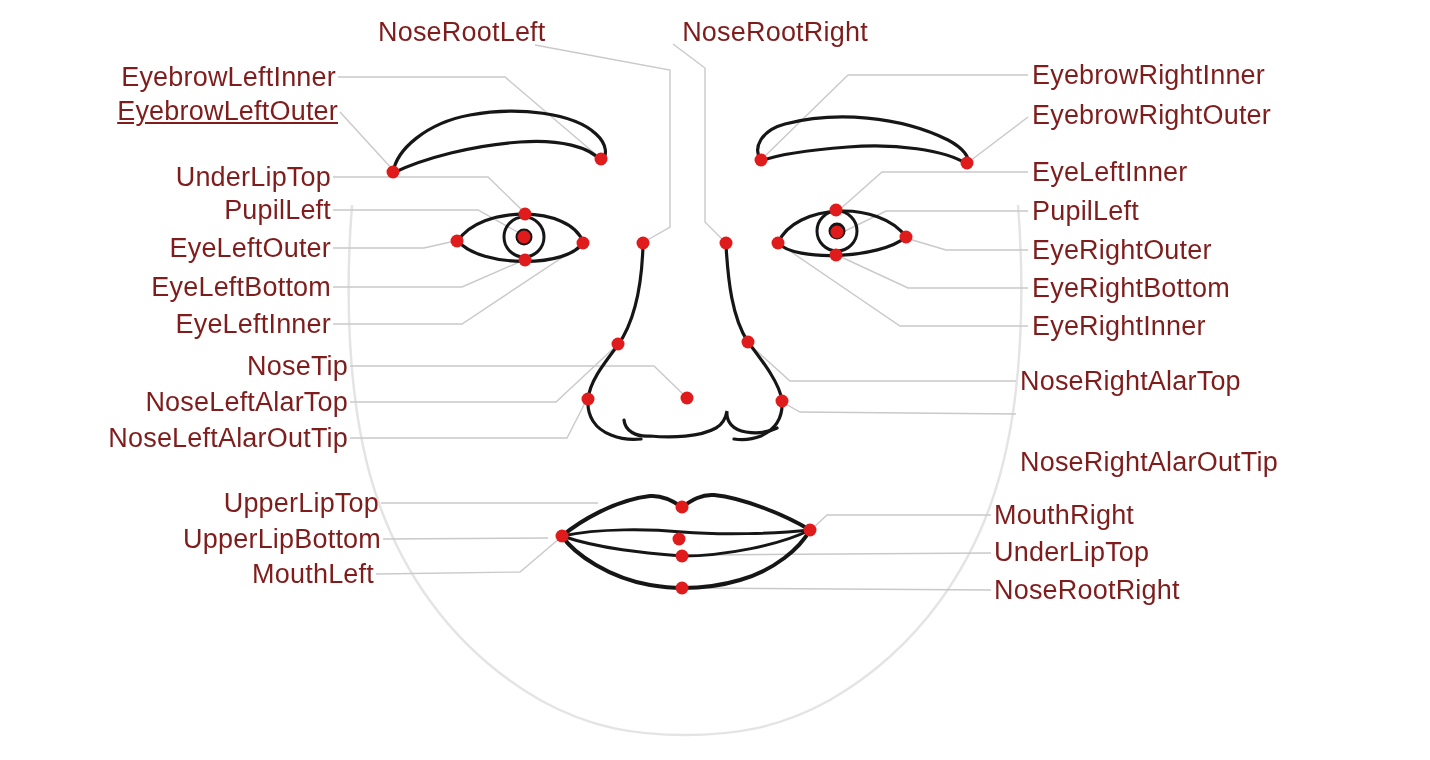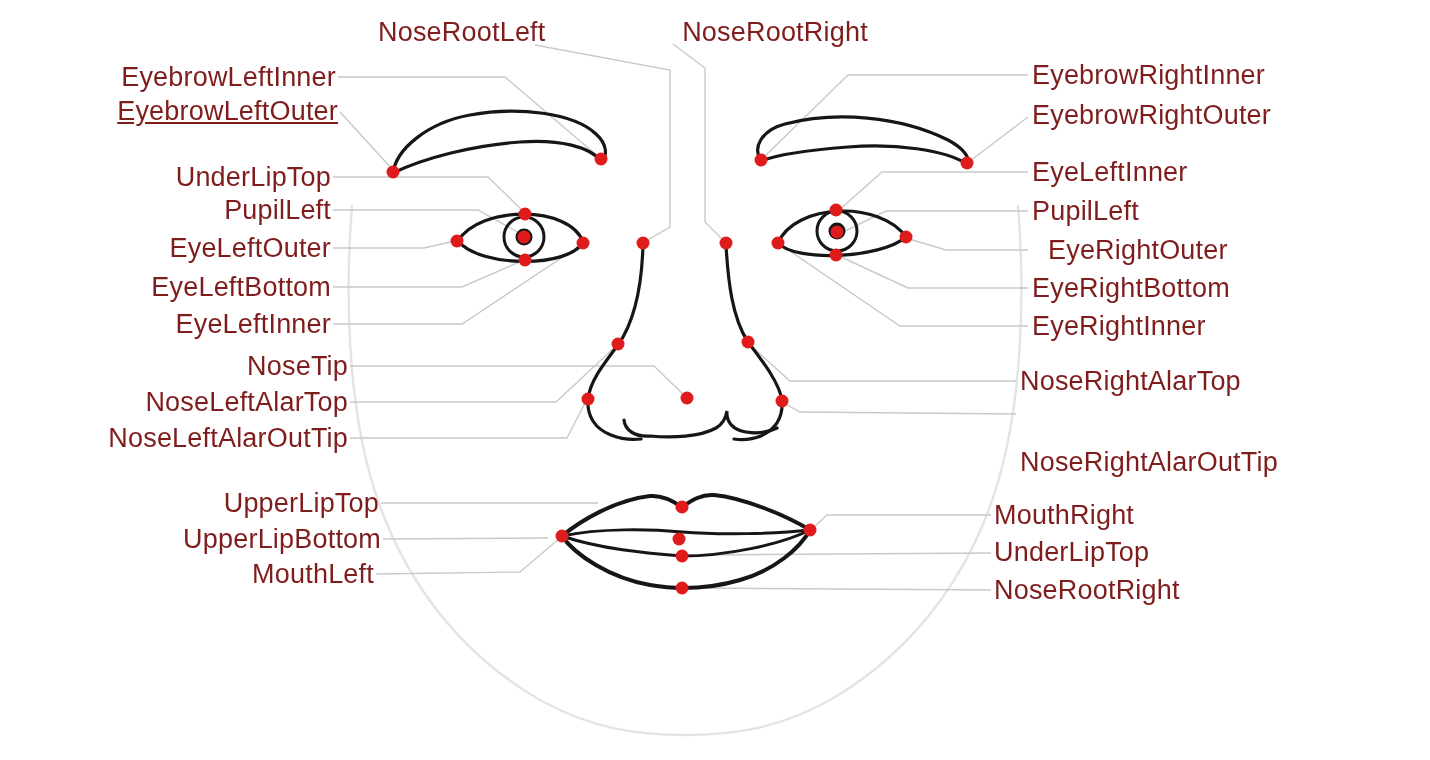--- a/index.html
+++ b/index.html
@@ -130,21 +130,21 @@
   <div class="lbl left" style="right:1082px;top:388px;">NoseLeftAlarTop</div>
   <div class="lbl left" style="right:1082px;top:424px;">NoseLeftAlarOutTip</div>
   <div class="lbl left" style="right:1051px;top:489px;">UpperLipTop</div>
   <div class="lbl left" style="right:1049px;top:525px;">UpperLipBottom</div>
   <div class="lbl left" style="right:1056px;top:560px;">MouthLeft</div>
 
   <div class="lbl right" style="left:1032px;top:61px;">EyebrowRightInner</div>
   <div class="lbl right" style="left:1032px;top:101px;">EyebrowRightOuter</div>
   <div class="lbl right" style="left:1032px;top:158px;">EyeLeftInner</div>
   <div class="lbl right" style="left:1032px;top:197px;">PupilLeft</div>
-  <div class="lbl right" style="left:1032px;top:236px;margin-left:16px;">EyeRightOuter</div>
+  <div class="lbl right" style="left:1032px;top:236px;">EyeRightOuter</div>
   <div class="lbl right" style="left:1032px;top:274px;">EyeRightBottom</div>
   <div class="lbl right" style="left:1032px;top:312px;">EyeRightInner</div>
   <div class="lbl right" style="left:1020px;top:367px;">NoseRightAlarTop</div>
   <div class="lbl right" style="left:1020px;top:416px;margin-top:32px;">NoseRightAlarOutTip</div>
   <div class="lbl right" style="left:994px;top:501px;">MouthRight</div>
   <div class="lbl right" style="left:994px;top:538px;">UnderLipTop</div>
   <div class="lbl right" style="left:994px;top:576px;">NoseRootRight</div>
 
 </div>
 

